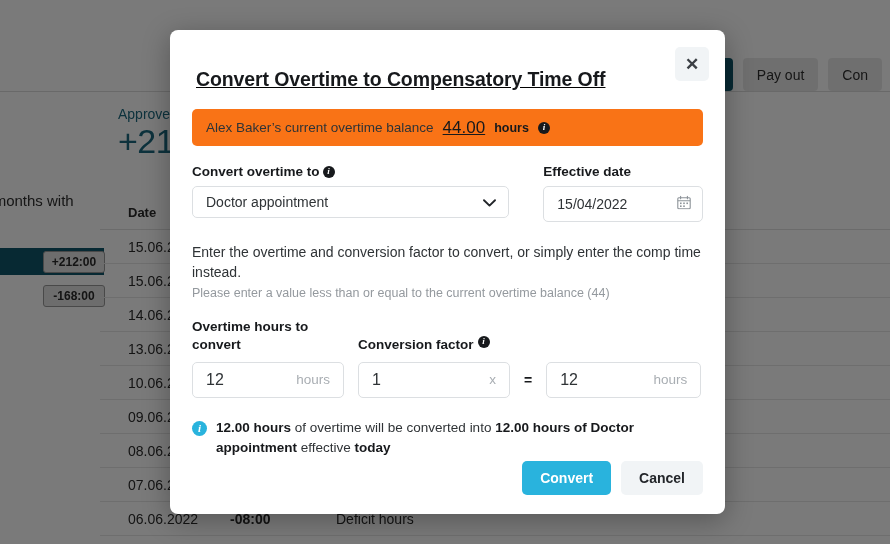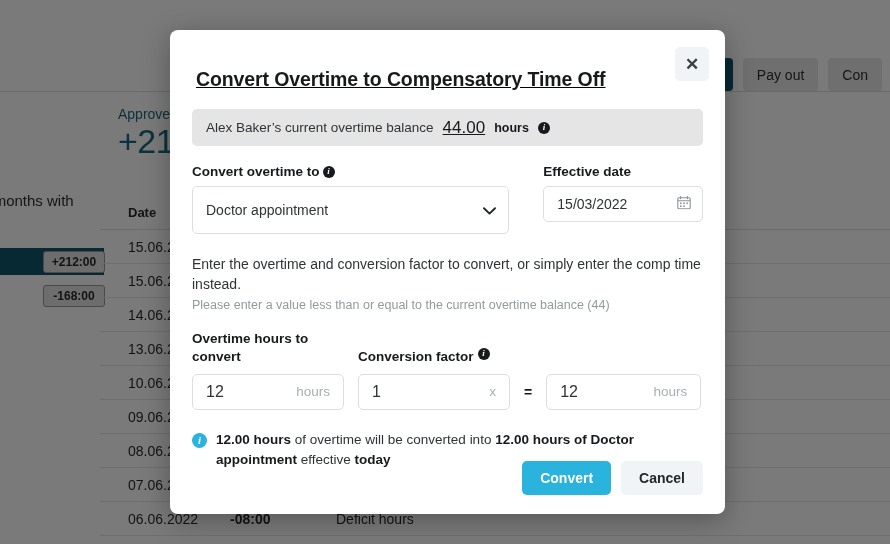--- a/index.html
+++ b/index.html
@@ -103,21 +103,21 @@
     width: 34px; height: 34px;
     background: #f1f4f6; border: none; border-radius: 5px;
     display: flex; align-items: center; justify-content: center;
     cursor: pointer;
     font-size: 17px; color: #3b3f44; font-weight: 600;
     line-height: 1;
   }
 
   .balance-banner {
     margin: 18px 22px 0 22px;
-    background: #e5e5e5;
+    background: #f97316;
     border-radius: 5px;
     height: 37px;
     display: flex; align-items: center;
     padding: 0 14px;
     gap: 9px;
   }
   .balance-label { font-size: 13.5px; color: #2f3336; }
   .balance-value { font-size: 17px; color: #17191c; text-decoration: underline; }
   .balance-unit  { font-size: 12.5px; font-weight: 700; color: #17191c; }
 
@@ -140,21 +140,21 @@
   .fld.right { width: 160px; }
 
   .fld-label {
     font-size: 13.5px; font-weight: 700; color: #17191c;
     margin-bottom: 7px;
     display: flex; align-items: center; gap: 3px;
   }
 
   .select-wrap { position: relative; }
   .select-box {
-    width: 100%; height: 48px;
+    width: 100%; height: 32px;
     border: 1px solid #dcdfe2; border-radius: 5px;
     background: #ffffff;
     font-size: 14px; color: #2f3336;
     padding: 0 34px 0 13px;
     display: flex; align-items: center;
     cursor: pointer;
   }
   .chev {
     position: absolute; right: 13px; top: 50%;
     transform: translateY(-50%);
@@ -370,21 +370,21 @@
           <svg width="13" height="8" viewBox="0 0 13 8" fill="none">
             <path d="M1 1.2L6.5 6.6L12 1.2" stroke="currentColor" stroke-width="1.9" stroke-linecap="round" stroke-linejoin="round"></path>
           </svg>
         </span>
       </div>
     </div>
 
     <div class="fld right">
       <div class="fld-label">Effective date</div>
       <div class="date-box">
-        <span>15/03/2022</span>
+        <span>15/04/2022</span>
         <span class="cal-ico">
           <svg width="14" height="14" viewBox="0 0 14 14" fill="none">
             <rect x="0.8" y="2.2" width="12.4" height="11" rx="1" stroke="currentColor" stroke-width="1.1"></rect>
             <path d="M0.8 5.2H13.2" stroke="currentColor" stroke-width="1.1"></path>
             <path d="M3.6 0.7V3.2M10.4 0.7V3.2" stroke="currentColor" stroke-width="1.1" stroke-linecap="round"></path>
             <rect x="3" y="7" width="1.6" height="1.6" fill="currentColor"></rect>
             <rect x="6.2" y="7" width="1.6" height="1.6" fill="currentColor"></rect>
             <rect x="9.4" y="7" width="1.6" height="1.6" fill="currentColor"></rect>
             <rect x="3" y="9.9" width="1.6" height="1.6" fill="currentColor"></rect>
             <rect x="6.2" y="9.9" width="1.6" height="1.6" fill="currentColor"></rect>

